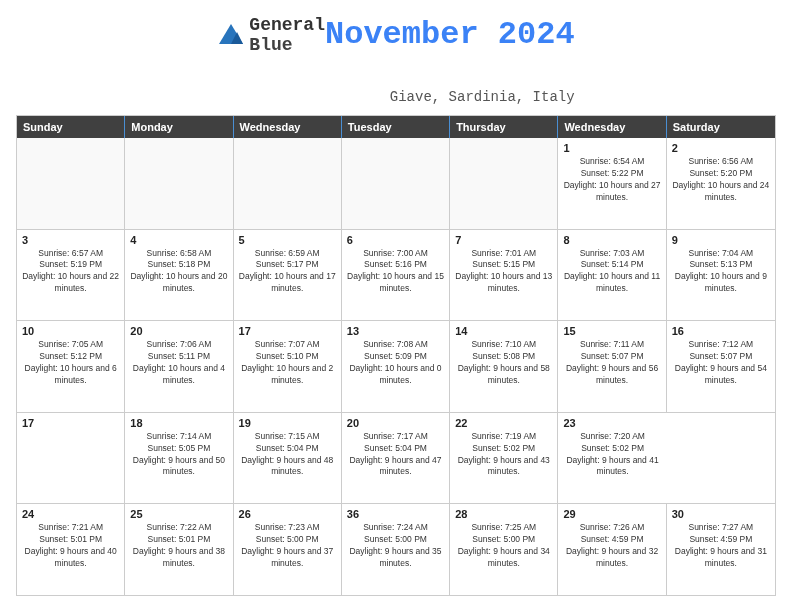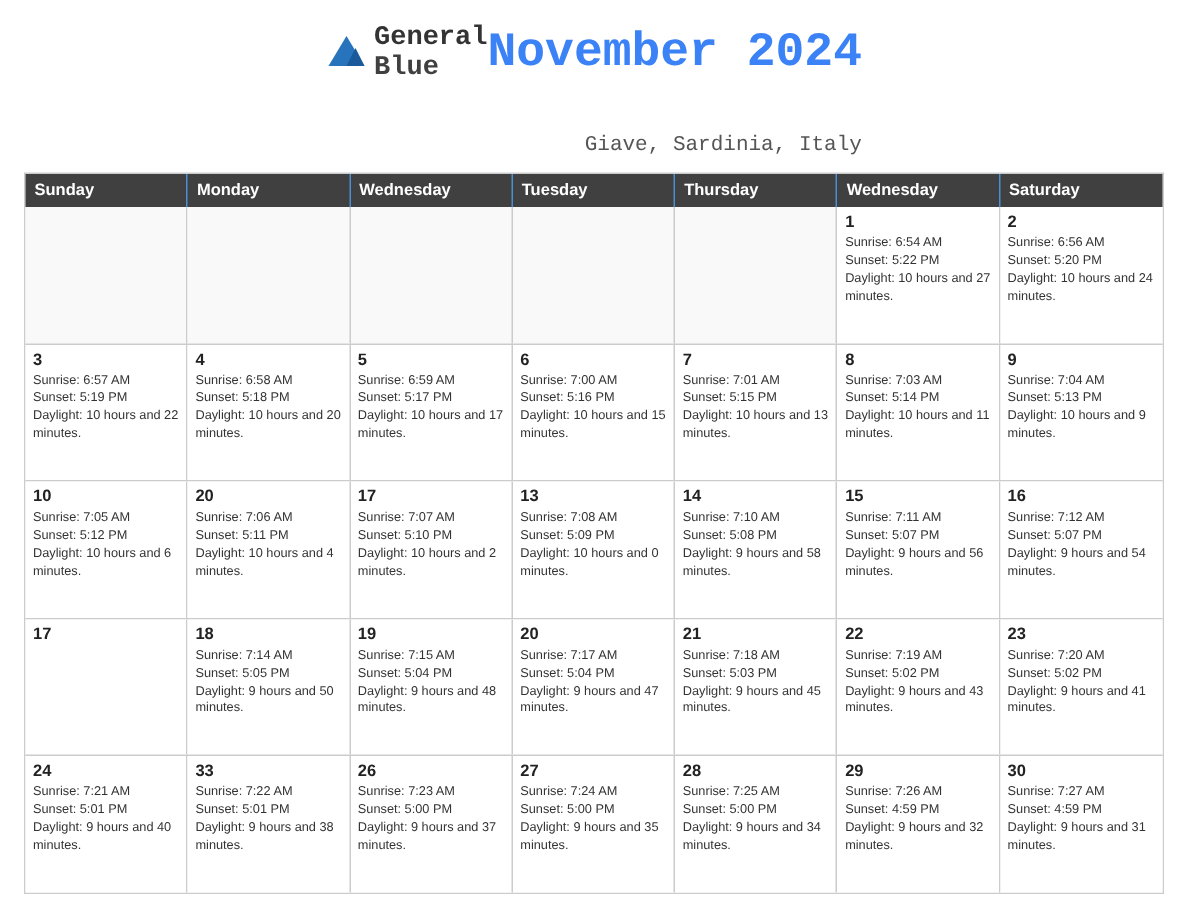--- a/index.html
+++ b/index.html
@@ -105,20 +105,21 @@
     .day-num {
       font-size: 11px;
       font-weight: bold;
       margin-bottom: 2px;
       color: #222;
     }
     .day-info {
       font-size: 8.5px;
       line-height: 1.4;
       color: #333;
+      text-align: center;
     }
   </style>
 </head>
 <body>
 
 <div class="page">
   <div class="header">
     <div class="logo">
       <svg class="logo-icon" viewBox="0 0 28 28">
         <polygon points="14,2 26,22 2,22" fill="#2874bc"></polygon>
@@ -231,47 +232,43 @@
           </div>
           <div class="cal-cell">
             <div class="day-num">19</div>
             <div class="day-info">Sunrise: 7:15 AM<br>Sunset: 5:04 PM<br>Daylight: 9 hours and 48 minutes.</div>
           </div>
           <div class="cal-cell">
             <div class="day-num">20</div>
             <div class="day-info">Sunrise: 7:17 AM<br>Sunset: 5:04 PM<br>Daylight: 9 hours and 47 minutes.</div>
           </div>
           <div class="cal-cell">
-            <div class="day-num">21</div>
-            <div class="day-info">Sunrise: 7:18 AM<br>Sunset: 5:03 PM<br>Daylight: 9 hours and 45 minutes.</div>
-          </div>
-          <div class="cal-cell">
             <div class="day-num">22</div>
             <div class="day-info">Sunrise: 7:19 AM<br>Sunset: 5:02 PM<br>Daylight: 9 hours and 43 minutes.</div>
           </div>
           <div class="cal-cell">
             <div class="day-num">23</div>
             <div class="day-info">Sunrise: 7:20 AM<br>Sunset: 5:02 PM<br>Daylight: 9 hours and 41 minutes.</div>
           </div>
         </div>
         <div class="cal-row">
           <div class="cal-cell">
             <div class="day-num">24</div>
             <div class="day-info">Sunrise: 7:21 AM<br>Sunset: 5:01 PM<br>Daylight: 9 hours and 40 minutes.</div>
           </div>
           <div class="cal-cell">
-            <div class="day-num">33</div>
+            <div class="day-num">25</div>
             <div class="day-info">Sunrise: 7:22 AM<br>Sunset: 5:01 PM<br>Daylight: 9 hours and 38 minutes.</div>
           </div>
           <div class="cal-cell">
             <div class="day-num">26</div>
             <div class="day-info">Sunrise: 7:23 AM<br>Sunset: 5:00 PM<br>Daylight: 9 hours and 37 minutes.</div>
           </div>
           <div class="cal-cell">
-            <div class="day-num">27</div>
+            <div class="day-num">36</div>
             <div class="day-info">Sunrise: 7:24 AM<br>Sunset: 5:00 PM<br>Daylight: 9 hours and 35 minutes.</div>
           </div>
           <div class="cal-cell">
             <div class="day-num">28</div>
             <div class="day-info">Sunrise: 7:25 AM<br>Sunset: 5:00 PM<br>Daylight: 9 hours and 34 minutes.</div>
           </div>
           <div class="cal-cell">
             <div class="day-num">29</div>
             <div class="day-info">Sunrise: 7:26 AM<br>Sunset: 4:59 PM<br>Daylight: 9 hours and 32 minutes.</div>
           </div>

